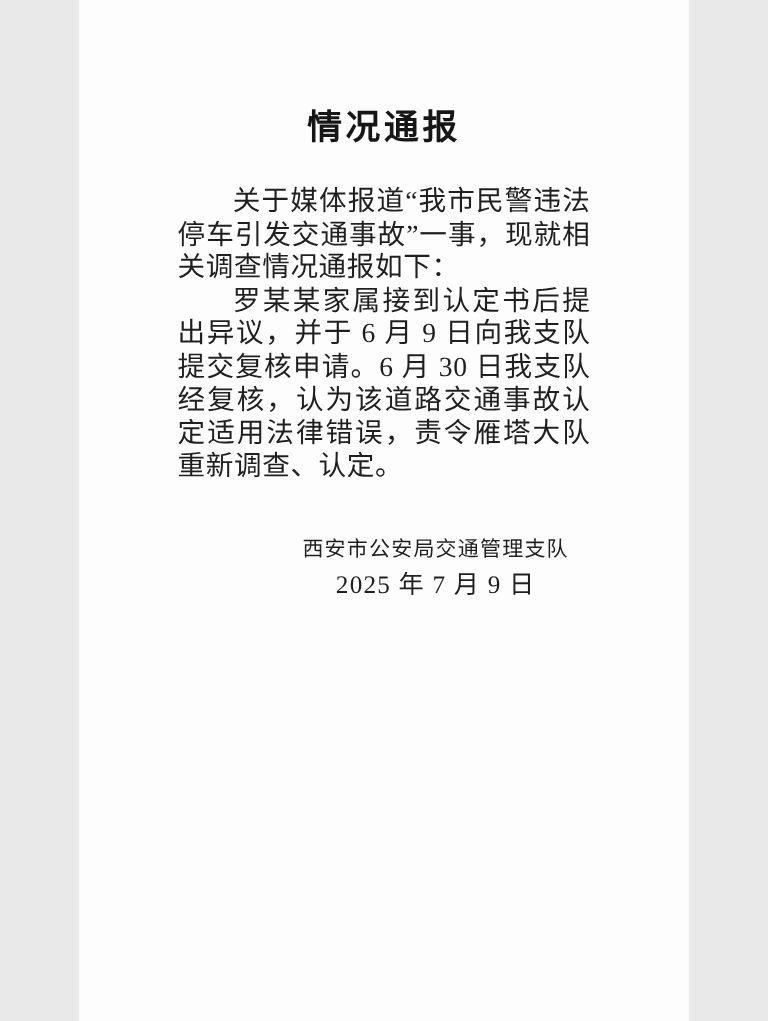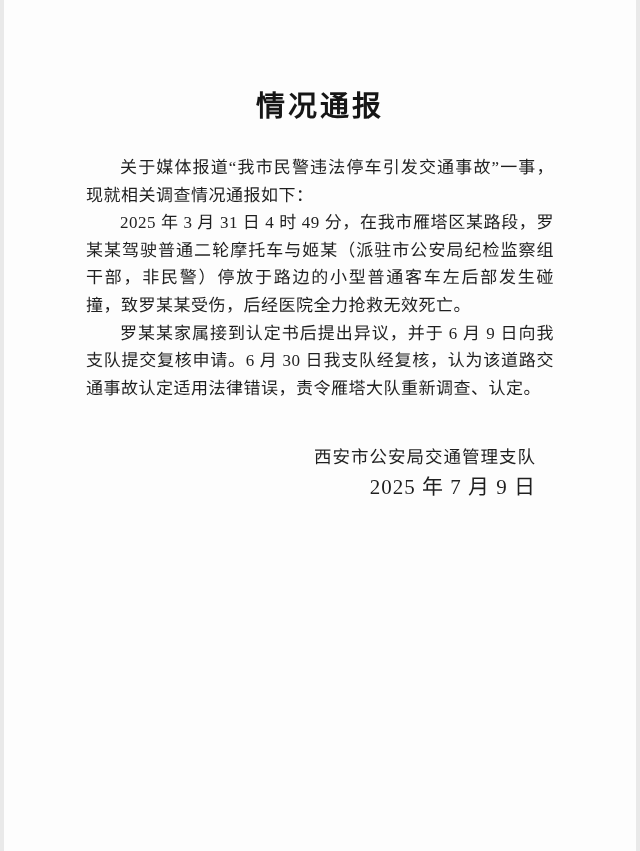--- a/index.html
+++ b/index.html
@@ -2,57 +2,57 @@
 <html lang="zh-CN"><head>
 <meta charset="utf-8">
 <style>
   html, body {
     margin: 0;
     padding: 0;
     background: #e9e9e9;
   }
   .page {
     position: relative;
-    width: 632px;
+    width: 508px;
     height: 851px;
     margin: 0 auto;
     background: #fdfdfd;
     color: #1f1f1f;
     font-family: "Liberation Serif", "DejaVu Serif", serif;
     box-sizing: border-box;
     padding: 62px 82px 0 82px;
     overflow: hidden;
   }
   .doc-title {
     margin: 0 0 30px 0;
     padding-top: 20px;
     text-align: center;
     font-size: 29px;
     font-weight: bold;
     letter-spacing: 3px;
     color: #161616;
   }
   .doc-body p {
     margin: 0;
-    font-size: 17px;
+    font-size: 23px;
     line-height: 27.6px;
     text-align: justify;
     text-align-last: left;
     text-indent: 2em;
     letter-spacing: 0.5px;
     word-break: break-all;
   }
   .signature-block {
     margin-top: 40px;
     text-align: right;
     padding-right: 18px;
   }
   .signature-inner {
     display: inline-block;
-    text-align: right;
+    text-align: center;
   }
   .signature-authority {
     font-size: 17.5px;
     letter-spacing: 1px;
     line-height: 30px;
     color: #1f1f1f;
   }
   .signature-date {
     font-size: 21px;
     letter-spacing: 1px;
@@ -61,21 +61,20 @@
   }
 </style>
 </head>
 <body>
 
 <div class="page">
   <h1 class="doc-title">情况通报</h1>
 
   <div class="doc-body">
     <p>关于媒体报道“我市民警违法停车引发交通事故”一事，现就相关调查情况通报如下：</p>
-    <p>2025 年 3 月 31 日 4 时 49 分，在我市雁塔区某路段，罗某某驾驶普通二轮摩托车与姬某（派驻市公安局纪检监察组干部，非民警）停放于路边的小型普通客车左后部发生碰撞，致罗某某受伤，后经医院全力抢救无效死亡。</p>
     <p>罗某某家属接到认定书后提出异议，并于 6 月 9 日向我支队提交复核申请。6 月 30 日我支队经复核，认为该道路交通事故认定适用法律错误，责令雁塔大队重新调查、认定。</p>
   </div>
 
   <div class="signature-block">
     <div class="signature-inner">
       <div class="signature-authority">西安市公安局交通管理支队</div>
       <div class="signature-date">2025 年 7 月 9 日</div>
     </div>
   </div>
 </div>

